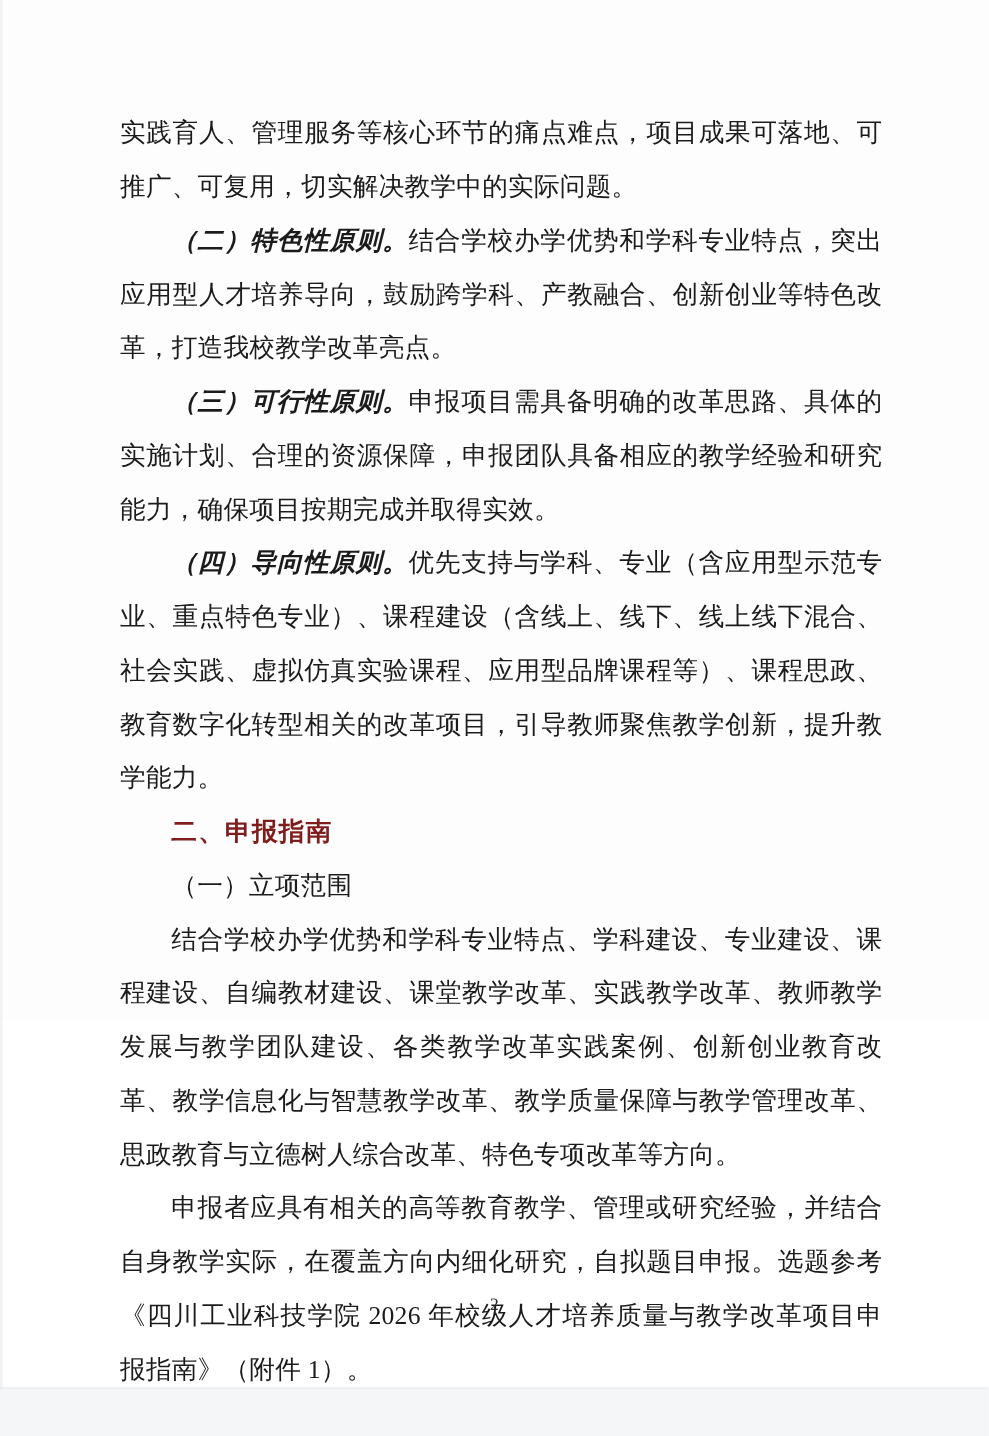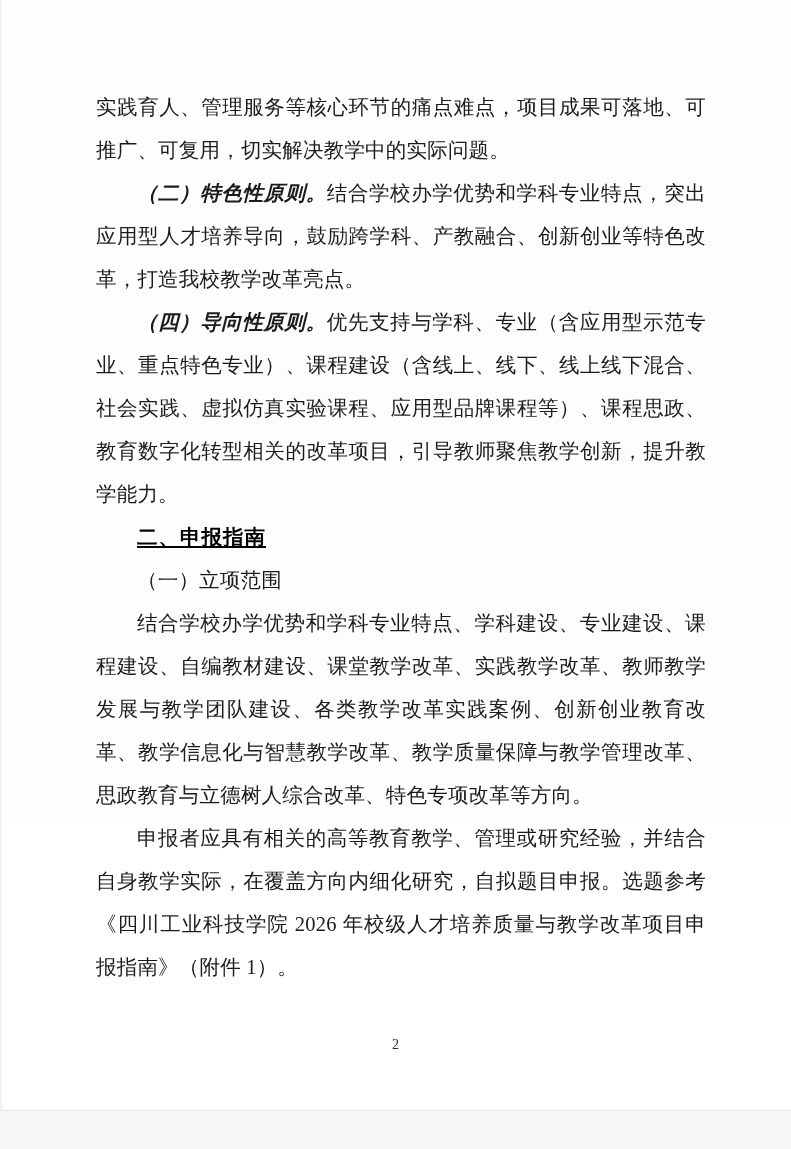--- a/index.html
+++ b/index.html
@@ -46,22 +46,21 @@
     font-weight: bold;
     font-style: italic;
   }
   h2.section {
     margin: 0;
     font-size: 20.5px;
     line-height: 43px;
     font-weight: bold;
     text-indent: 41px;
     letter-spacing: 1px;
-    color: #000000;
-    text-decoration: underline;
+    color: #7f1d1d;
   }
   .page-number {
     position: absolute;
     left: 0;
     top: 1037px;
     width: 791px;
     text-align: center;
     font-size: 14px;
     font-family: "Liberation Serif", serif;
     color: #2a2a2a;
@@ -96,20 +95,21 @@
 
 <div class="page">
   <div class="edge-left"></div>
 
   <div class="page-inner">
 
     <p class="flush">实践育人、管理服务等核心环节的痛点难点，项目成果可落地、可推广、可复用，切实解决教学中的实际问题。</p>
 
     <p class="indent"><span class="bold">（二）特色性原则。</span><span>结合学校办学优势和学科专业特点，突出应用型人才培养导向，鼓励跨学科、产教融合、创新创业等特色改革，打造我校教学改革亮点。</span></p>
 
+    <p class="indent"><span class="bold">（三）可行性原则。</span><span>申报项目需具备明确的改革思路、具体的实施计划、合理的资源保障，申报团队具备相应的教学经验和研究能力，确保项目按期完成并取得实效。</span></p>
 
     <p class="indent"><span class="bold">（四）导向性原则。</span><span>优先支持与学科、专业（含应用型示范专业、重点特色专业）、课程建设（含线上、线下、线上线下混合、社会实践、虚拟仿真实验课程、应用型品牌课程等）、课程思政、教育数字化转型相关的改革项目，引导教师聚焦教学创新，提升教学能力。</span></p>
 
     <h2 class="section">二、申报指南</h2>
 
     <p class="indent">（一）立项范围</p>
 
     <p class="indent">结合学校办学优势和学科专业特点、学科建设、专业建设、课程建设、自编教材建设、课堂教学改革、实践教学改革、教师教学发展与教学团队建设、各类教学改革实践案例、创新创业教育改革、教学信息化与智慧教学改革、教学质量保障与教学管理改革、思政教育与立德树人综合改革、特色专项改革等方向。</p>
 
     <p class="indent">申报者应具有相关的高等教育教学、管理或研究经验，并结合自身教学实际，在覆盖方向内细化研究，自拟题目申报。选题参考《四川工业科技学院 2026 年校级人才培养质量与教学改革项目申报指南》（附件 1）。</p>

